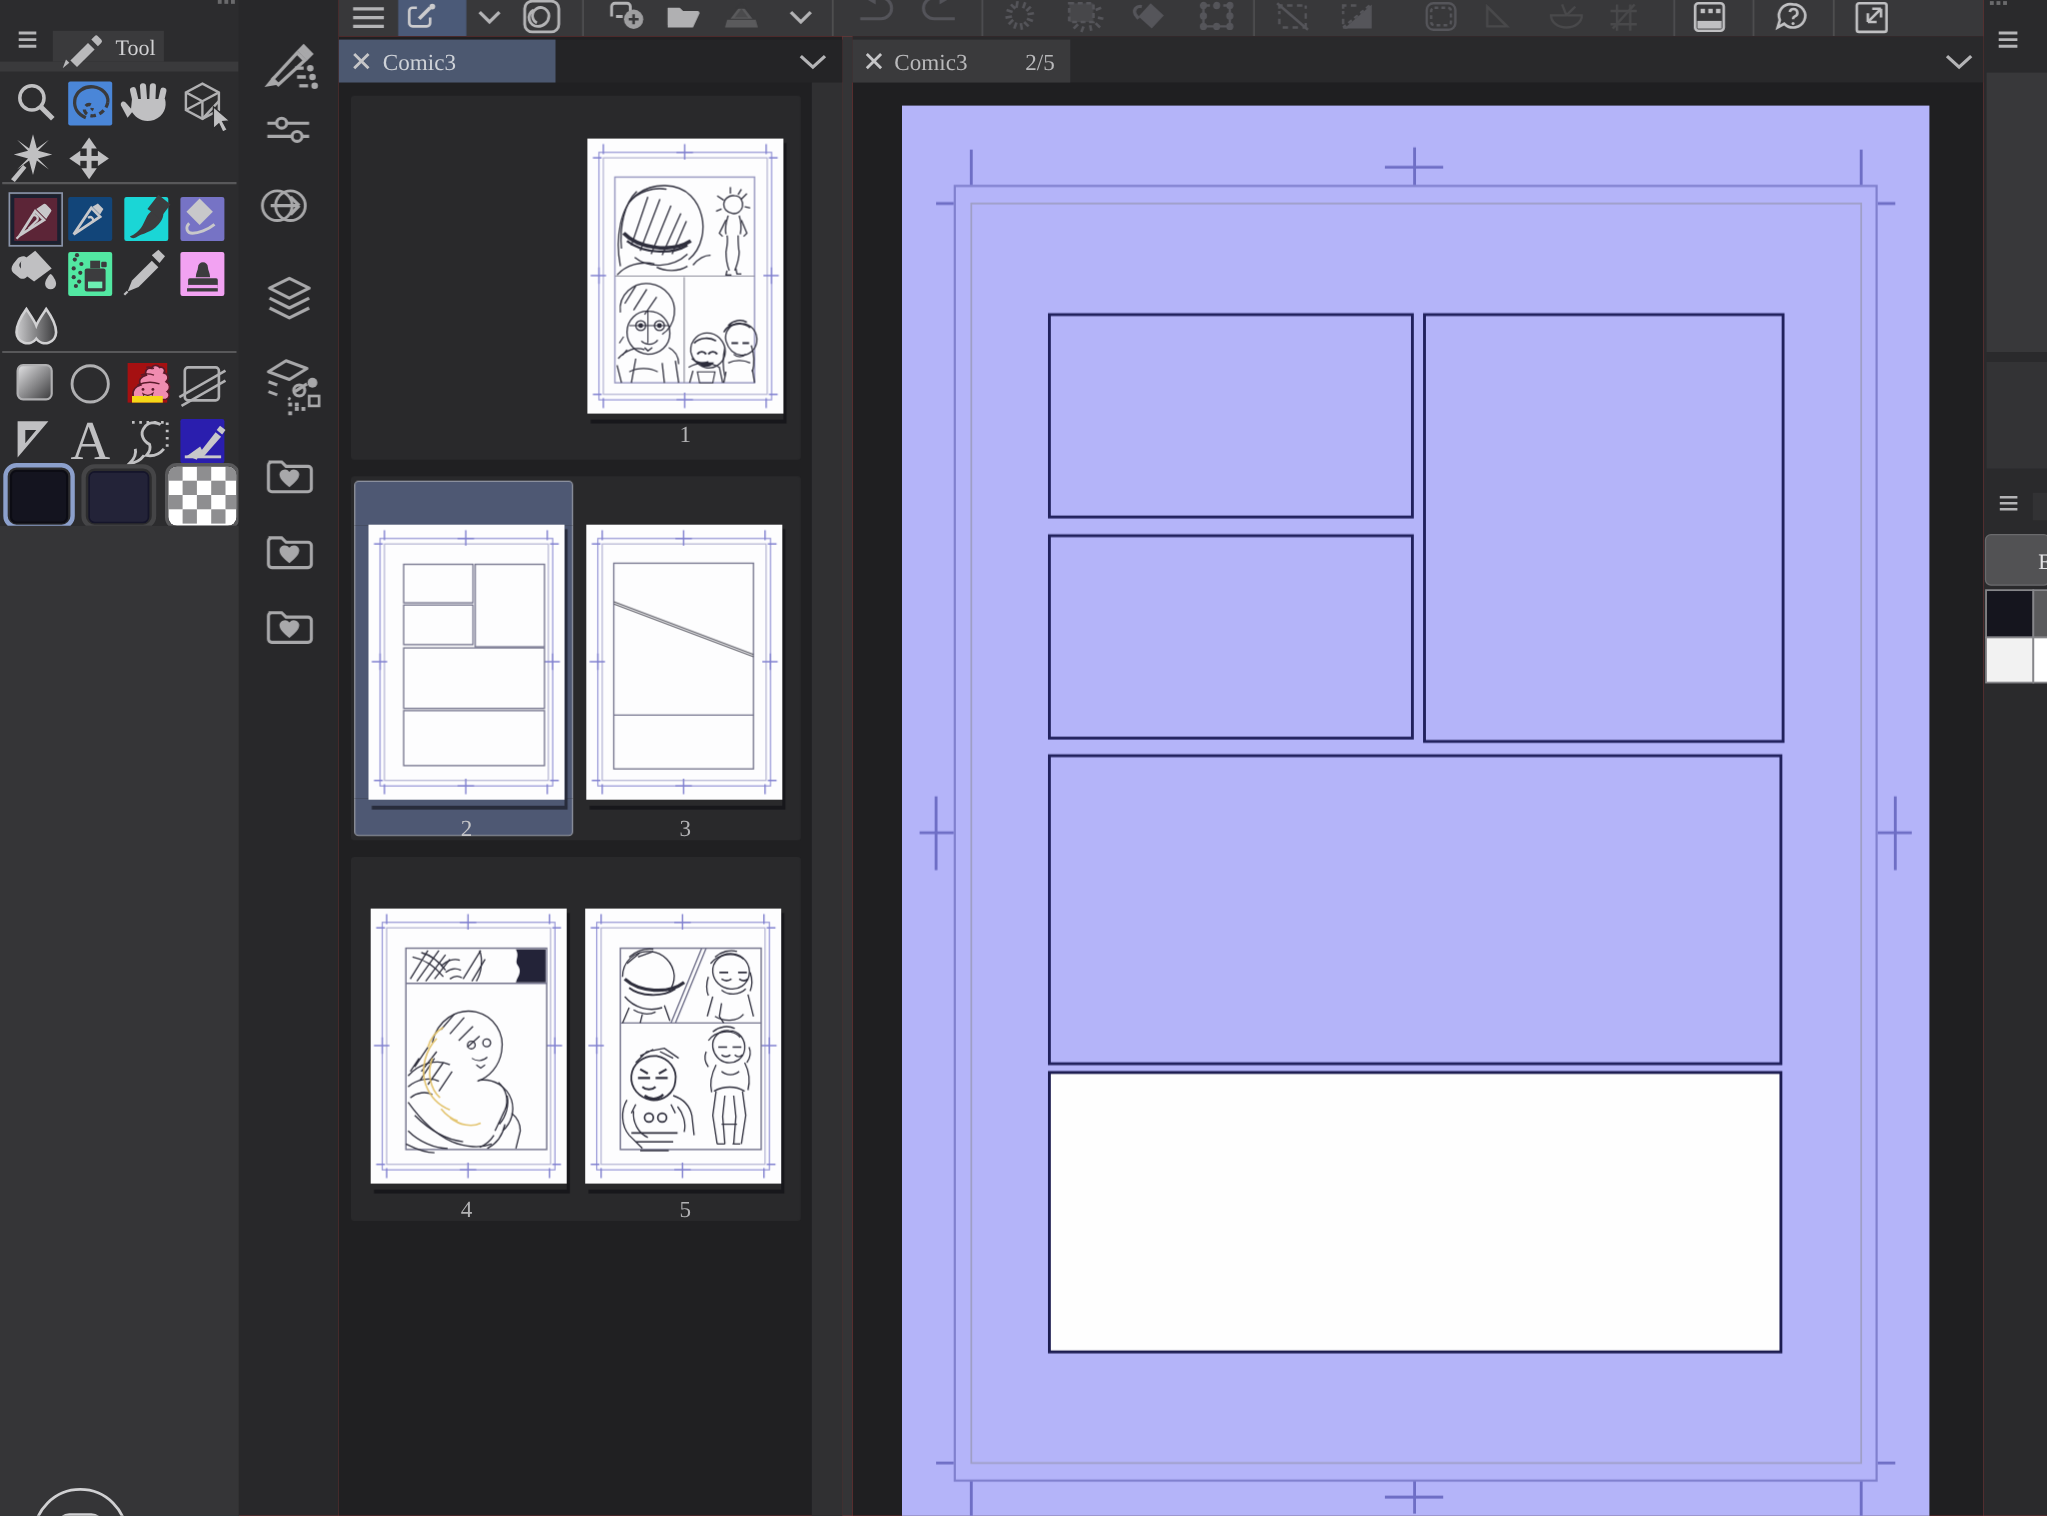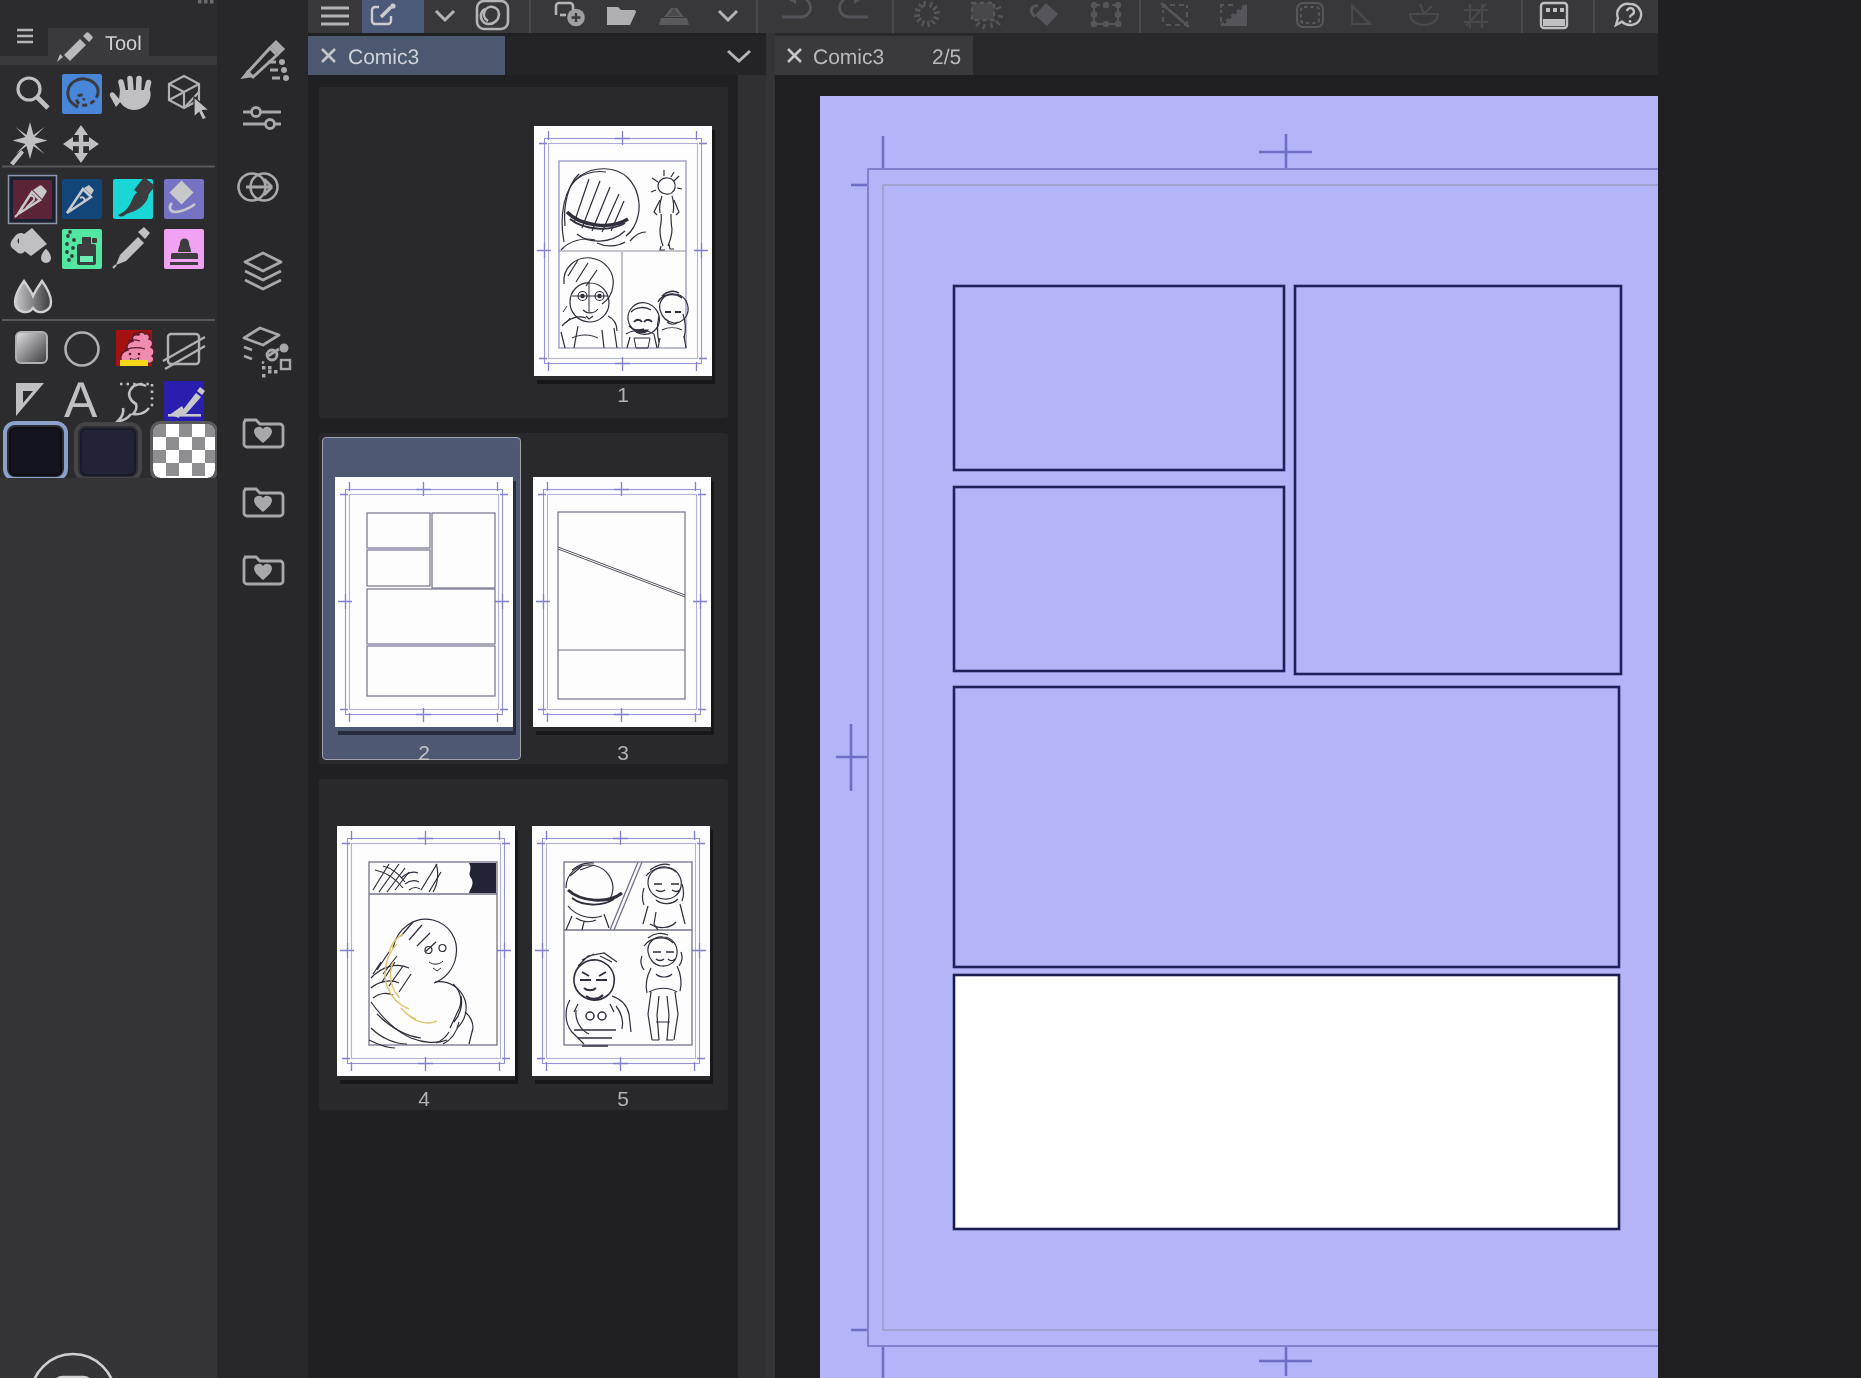--- a/index.html
+++ b/index.html
@@ -1,18 +1,18 @@
 <!DOCTYPE html>
 <html><head>
 <meta charset="utf-8">
 <style>
   html,body{margin:0;padding:0;background:#202022;}
   *{box-sizing:border-box;}
-  #app{position:relative;width:1658px;height:1378px;overflow:hidden;
-       font-family:Liberation Sans, sans-serif;background:#ef4444;transform:translateZ(0);}
+  #app{position:relative;width:1861px;height:1378px;overflow:hidden;
+       font-family:Liberation Serif, serif;background:#ef4444;transform:translateZ(0);}
   .abs{position:absolute;}
   svg,.abs{transform:translateZ(0);}
   text{text-rendering:geometricPrecision;}
 </style>
 </head>
 <body>
 <div id="app">
 
   <div class="abs" id="toolbar" style="left:308px;top:0;width:1495px;height:33px;background:#38383a;">
     <svg class="abs" style="left:0;top:0;" width="1495" height="33" viewBox="0 0 1495 33">

